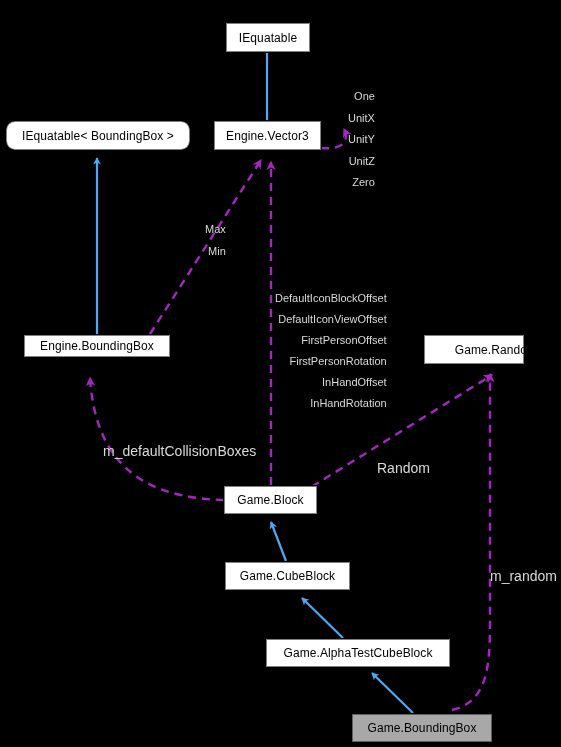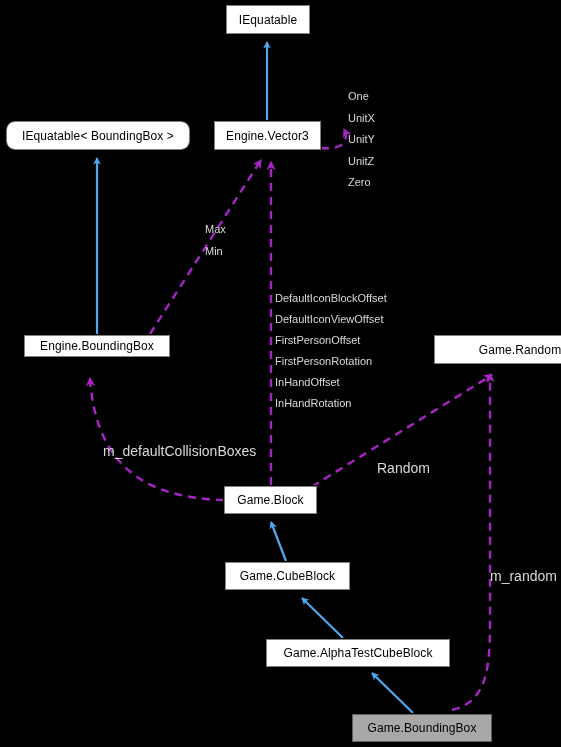--- a/index.html
+++ b/index.html
@@ -36,20 +36,21 @@
     white-space:nowrap;
     z-index:2;
   }
   .attr-list{
     position:absolute;
     color:#d9d9d9;
     font-size:11px;
     line-height:21.5px;
     white-space:nowrap;
     z-index:2;
+    text-align:right;
   }
   .attr-list.tight{line-height:21px;}
 </style>
 </head>
 <body>
 
 <div id="diagram">
 
   <svg id="edges" viewBox="0 0 561 747" xmlns="http://www.w3.org/2000/svg">
     <defs>
@@ -77,29 +78,29 @@
 
     <path d="M271,485 L271,162" fill="none" stroke="#a626c4" stroke-width="2.4" stroke-dasharray="8,6" marker-end="url(#use-arrow)"></path>
 
     <path d="M224,500 C150,498 96,470 90,378" fill="none" stroke="#a626c4" stroke-width="2.4" stroke-dasharray="8,6" marker-end="url(#use-arrow)"></path>
 
     <path d="M300,494 L492,375" fill="none" stroke="#a626c4" stroke-width="2.4" stroke-dasharray="8,6" marker-end="url(#use-arrow)"></path>
 
     <path d="M452,710 C492,700 490,660 490,600 L490,374" fill="none" stroke="#a626c4" stroke-width="2.4" stroke-dasharray="8,6" marker-end="url(#use-arrow)"></path>
   </svg>
 
-  <div class="node" style="left:226px;top:5px;width:84px;height:29px;">IEquatable</div>
+  <div class="node" style="left:226px;top:23px;width:84px;height:29px;">IEquatable</div>
 
   <div class="node" style="left:6px;top:121px;width:184px;height:29px;border-radius:9px;">IEquatable&lt; BoundingBox &gt;</div>
 
   <div class="node" style="left:214px;top:121px;width:107px;height:29px;">Engine.Vector3</div>
 
   <div class="node" style="left:24px;top:335px;width:146px;height:22px;">Engine.BoundingBox</div>
 
-  <div class="node" style="left:434px;top:335px;width:128px;height:29px;padding-left:44px;">Game.Random</div>
+  <div class="node" style="left:424px;top:335px;width:100px;height:29px;padding-left:44px;">Game.Random</div>
 
   <div class="node" style="left:224px;top:486px;width:93px;height:28px;">Game.Block</div>
 
   <div class="node" style="left:225px;top:562px;width:125px;height:28px;">Game.CubeBlock</div>
 
   <div class="node" style="left:266px;top:639px;width:184px;height:28px;">Game.AlphaTestCubeBlock</div>
 
   <div class="node highlight" style="left:352px;top:714px;width:140px;height:28px;">Game.BoundingBox</div>
 
   <div class="attr-list" style="left:348px;top:86px;">

